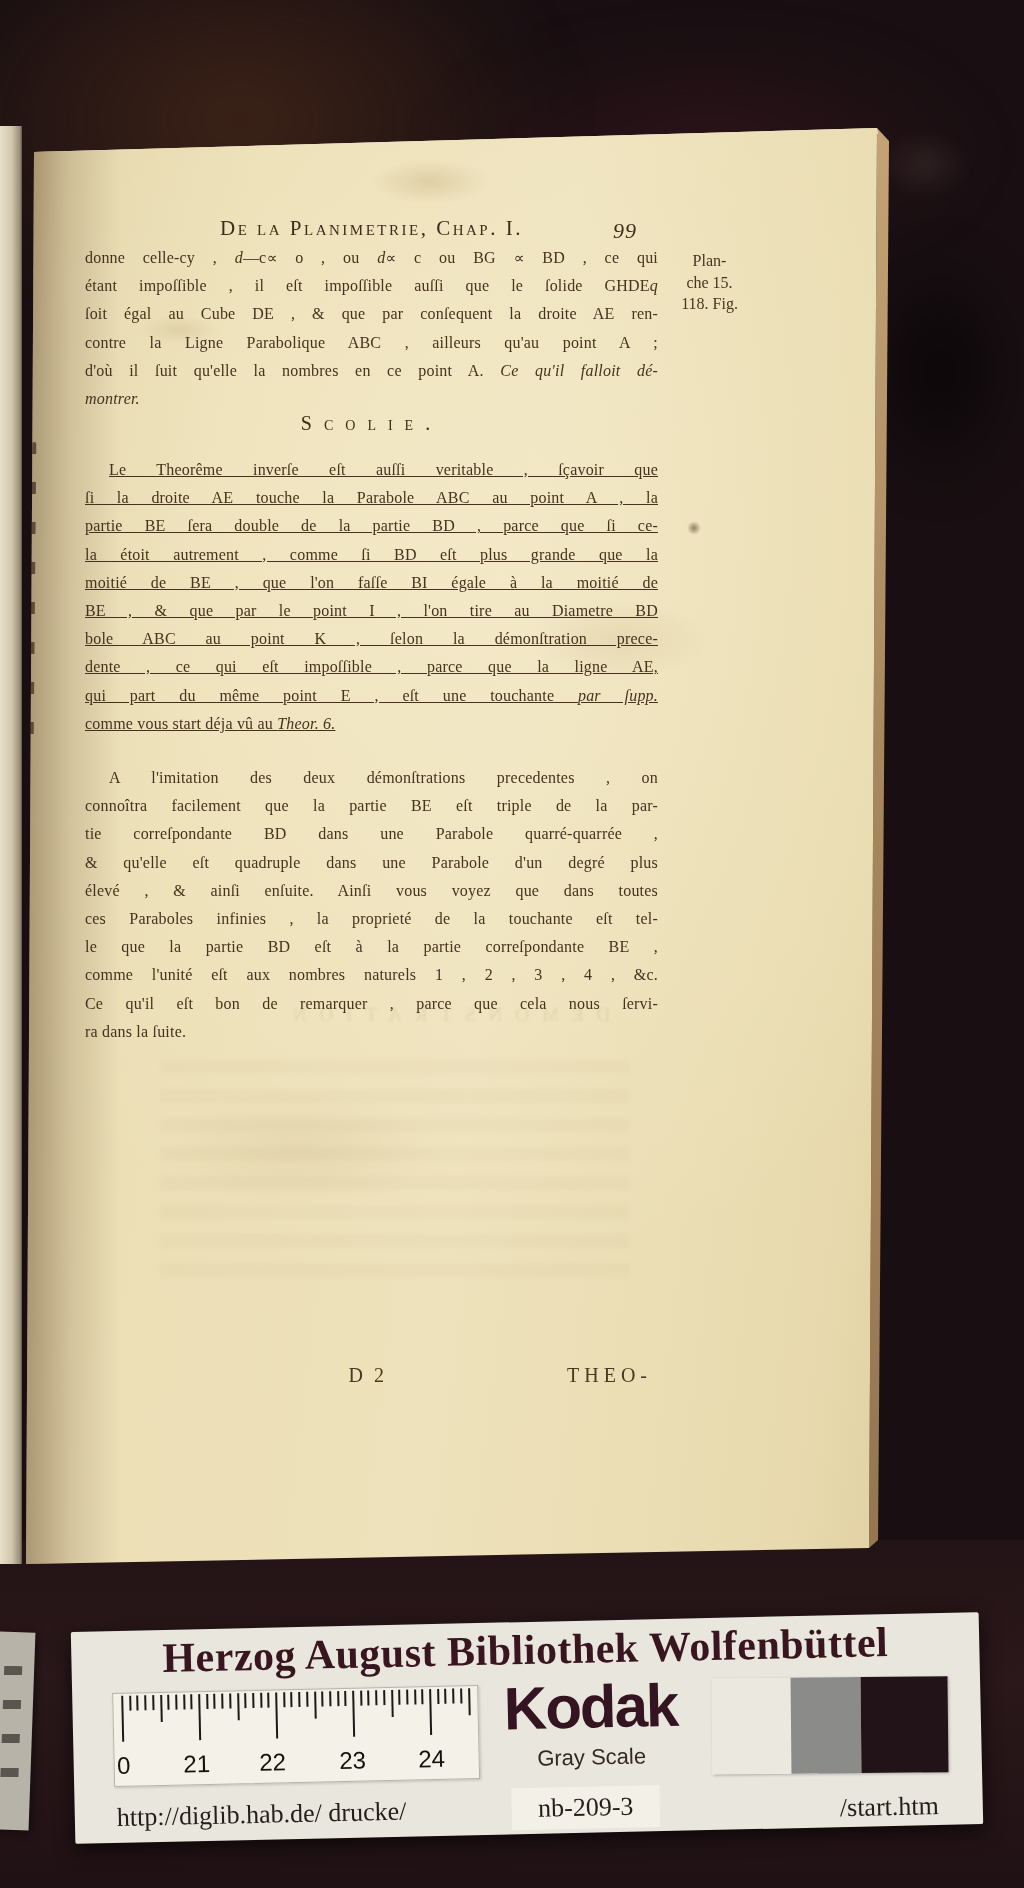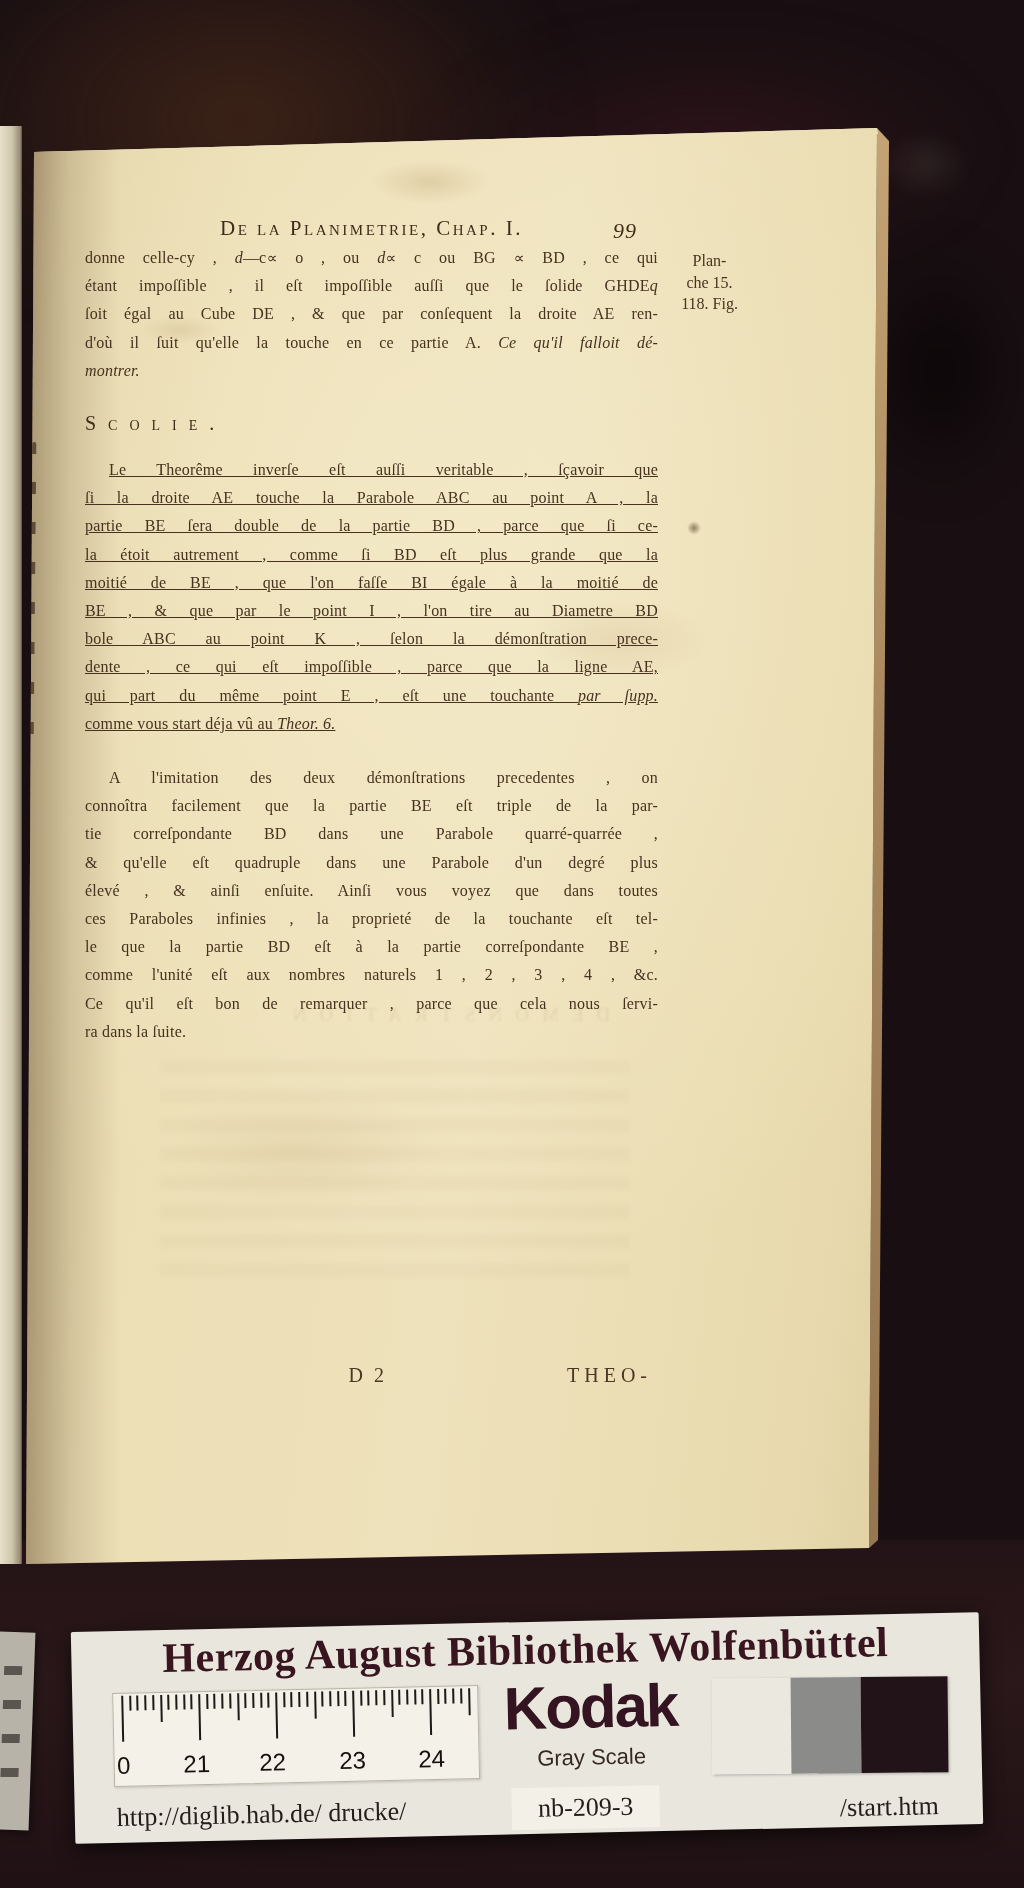--- a/index.html
+++ b/index.html
@@ -63,21 +63,21 @@
      font-variant:small-caps;font-size:21px;letter-spacing:2.5px;color:#3f2c19;}
   .pg-num{position:absolute;left:528px;top:218px;font-size:22px;font-style:italic;color:#3f2c19;letter-spacing:1px;}
   .margin-note{position:absolute;left:577px;top:250px;width:95px;font-size:16px;line-height:21.5px;color:#49341f;text-align:center;}
   .para{position:absolute;left:0;width:573px;font-size:16px;}
   .p1{top:244px;} .p2{top:456px;text-decoration:underline;} .p3{top:764px;}
   .line{height:28.2px;line-height:28.2px;text-align:justify;text-align-last:justify;white-space:nowrap;letter-spacing:.2px;}
   .line.end{text-align-last:left;}
   .line.indent{padding-left:24px;width:549px;}
   .it{font-style:italic;}
   .sym{font-family:"DejaVu Sans",sans-serif;font-style:italic;font-size:.95em;}
-  .scolie{position:absolute;left:0;top:412px;width:573px;
+  .scolie{position:absolute;left:0;top:412px;width:573px;text-align:center;
      font-variant:small-caps;font-size:20px;letter-spacing:12px;color:#3f2c19;}
   .catch-row{position:absolute;left:0;top:1364px;width:573px;height:30px;font-size:20px;color:#4b3722;}
   .sig-mark{position:absolute;left:46%;top:0;letter-spacing:3px;}
   .catchword{position:absolute;right:6px;top:0;letter-spacing:5px;}
   .ghost-line{position:absolute;left:150px;top:1004px;width:420px;text-align:center;font-size:19px;
      letter-spacing:13px;color:#6b5228;opacity:.10;transform:scaleX(-1);filter:blur(1px);}
 
   
   .card{position:absolute;left:73px;top:1622px;width:908px;height:212px;background:#e9e6de;
         transform:rotate(-1.25deg);border-radius:2px;box-shadow:0 6px 20px rgba(0,0,0,.65);}
@@ -128,21 +128,22 @@
     <div class="margin-note">
         <div>Plan-</div>
         <div>che 15.</div>
         <div>118. Fig.</div>
       </div>
 
     <div class="para p1">
         <div class="line"><span class="">donne celle-cy , </span><span class="it ">d</span><span class="">—c</span><span class="sym">∝</span><span class=""> o , ou </span><span class="it ">d</span><span class="sym">∝</span><span class=""> c ou BG </span><span class="sym">∝</span><span class=""> BD , ce qui</span></div>
         <div class="line"><span class="">étant impoſſible , il eſt impoſſible auſſi que le ſolide GHDE</span><span class="it ">q</span></div>
         <div class="line"><span class="">ſoit égal au Cube DE , &amp; que par conſequent la droite AE ren-</span></div>
-        <div class="line"><span class="">d'où il ſuit qu'elle la touche en ce partie A. </span><span class="it ">Ce qu'il falloit dé-</span></div>
+        <div class="line"><span class="">contre la Ligne Parabolique ABC , ailleurs qu'au point A ;</span></div>
+        <div class="line"><span class="">d'où il ſuit qu'elle la nombres en ce point A. </span><span class="it ">Ce qu'il falloit dé-</span></div>
         <div class="line end"><span class="it ">montrer.</span></div>
       </div>
     <div class="scolie">Scolie.</div>
     <div class="para p2">
         <div class="line indent"><span class="">Le Theorême inverſe eſt auſſi veritable , ſçavoir que</span></div>
         <div class="line"><span class="">ſi la droite AE touche la Parabole ABC au point A , la</span></div>
         <div class="line"><span class="">partie BE ſera double de la partie BD , parce que ſi ce-</span></div>
         <div class="line"><span class="">la étoit autrement , comme ſi BD eſt plus grande que la</span></div>
         <div class="line"><span class="">moitié de BE , que l'on faſſe BI égale à la moitié de</span></div>
         <div class="line"><span class="">BE , &amp; que par le point I , l'on tire au Diametre BD</span></div>

